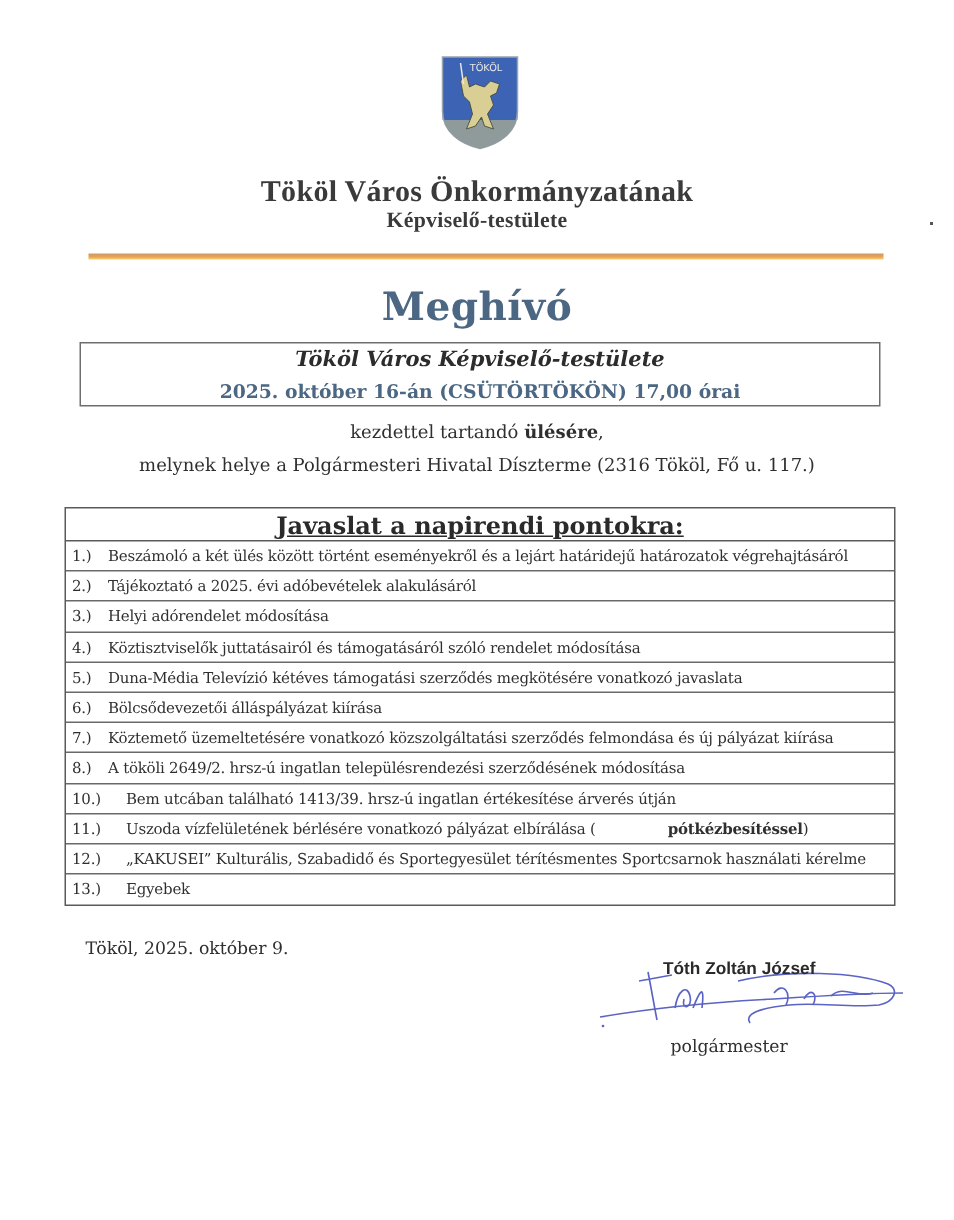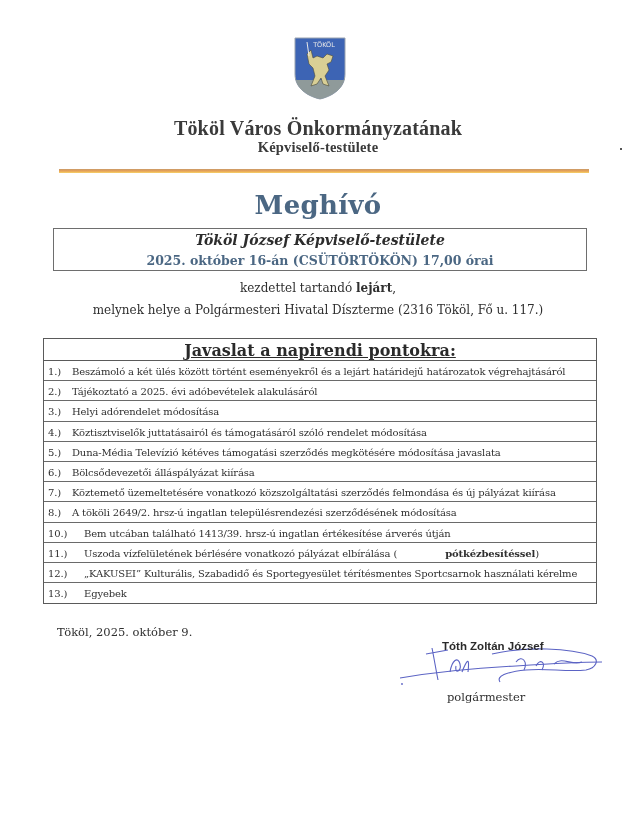--- a/index.html
+++ b/index.html
@@ -96,34 +96,34 @@
 
 <div class="org-title org-line1">Tököl Város Önkormányzatának</div>
 <div class="org-title org-line2">Képviselő-testülete</div>
 
 <div class="gold-rule"></div>
 <div class="dot-mark"></div>
 
 <div class="title">Meghívó</div>
 
 <div class="box">
-  <div class="box-line1">Tököl József Képviselő-testülete</div>
+  <div class="box-line1">Tököl Város Képviselő-testülete</div>
   <div class="box-line2">2025. október 16-án (CSÜTÖRTÖKÖN) 17,00 órai</div>
 </div>
 
-<div class="line-text kezd"><span>kezdettel tartandó </span><b>lejárt</b><span>,</span></div>
+<div class="line-text kezd"><span>kezdettel tartandó </span><b>ülésére</b><span>,</span></div>
 <div class="line-text helye">melynek helye a Polgármesteri Hivatal Díszterme (2316 Tököl, Fő u. 117.)</div>
 
 <div class="agenda">
   <div class="agenda-head"><span>Javaslat a napirendi pontokra:</span></div>
   <div class="row"><span class="num">1.)</span><span>Beszámoló a két ülés között történt eseményekről és a lejárt határidejű határozatok végrehajtásáról</span></div>
   <div class="row"><span class="num">2.)</span><span>Tájékoztató a 2025. évi adóbevételek alakulásáról</span></div>
   <div class="row"><span class="num">3.)</span><span>Helyi adórendelet módosítása</span></div>
   <div class="row"><span class="num">4.)</span><span>Köztisztviselők juttatásairól és támogatásáról szóló rendelet módosítása</span></div>
-  <div class="row"><span class="num">5.)</span><span>Duna-Média Televízió kétéves támogatási szerződés megkötésére módosítása javaslata</span></div>
+  <div class="row"><span class="num">5.)</span><span>Duna-Média Televízió kétéves támogatási szerződés megkötésére vonatkozó javaslata</span></div>
   <div class="row"><span class="num">6.)</span><span>Bölcsődevezetői álláspályázat kiírása</span></div>
   <div class="row"><span class="num">7.)</span><span>Köztemető üzemeltetésére vonatkozó közszolgáltatási szerződés felmondása és új pályázat kiírása</span></div>
   <div class="row"><span class="num">8.)</span><span>A tököli 2649/2. hrsz-ú ingatlan településrendezési szerződésének módosítása</span></div>
   <div class="row"><span class="num wide">10.)</span><span>Bem utcában található 1413/39. hrsz-ú ingatlan értékesítése árverés útján</span></div>
   <div class="row"><span class="num wide">11.)</span><span>Uszoda vízfelületének bérlésére vonatkozó pályázat elbírálása (</span><b>pótkézbesítéssel</b><span>)</span></div>
   <div class="row"><span class="num wide">12.)</span><span>„KAKUSEI” Kulturális, Szabadidő és Sportegyesület térítésmentes Sportcsarnok használati kérelme</span></div>
   <div class="row"><span class="num wide">13.)</span><span>Egyebek</span></div>
 </div>
 
 <div class="place-date">Tököl, 2025. október 9.</div>

